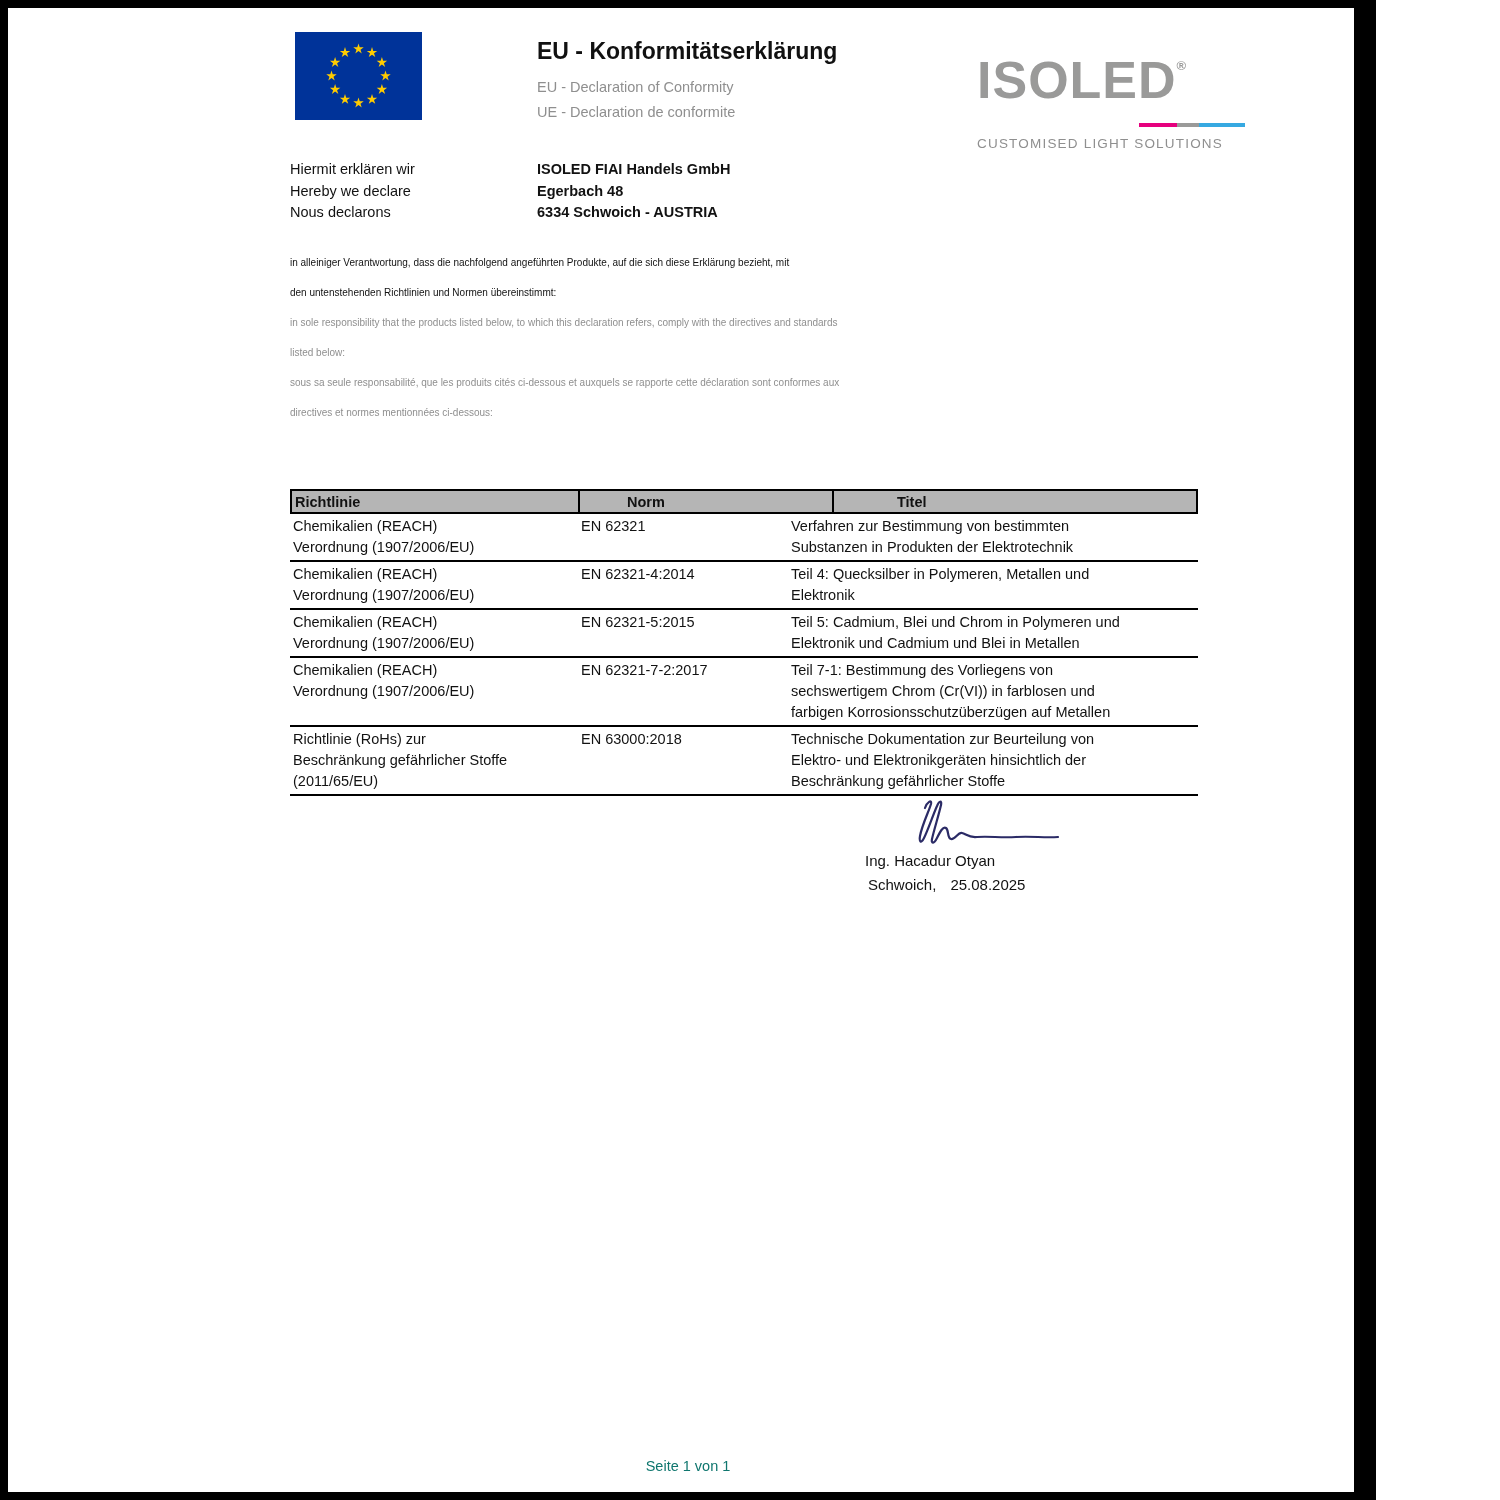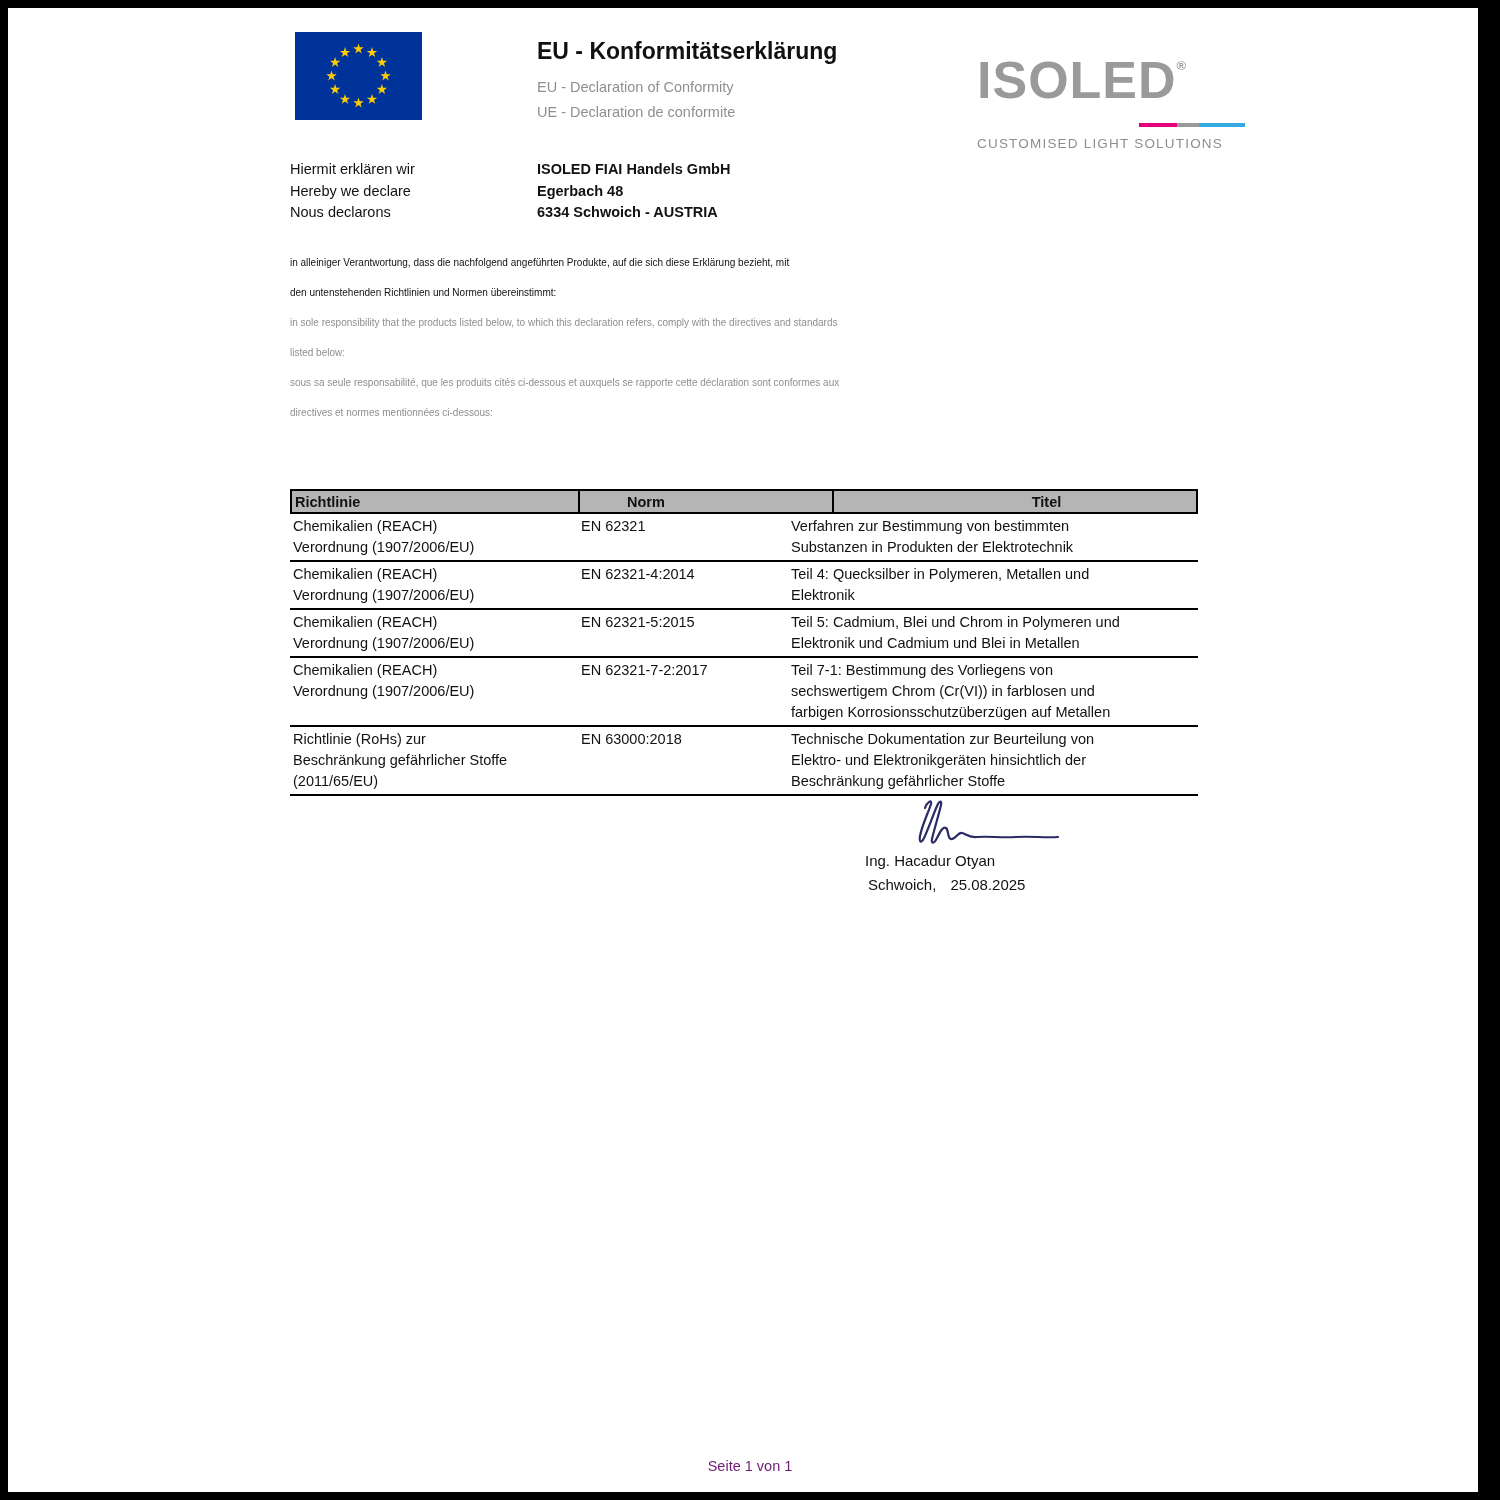--- a/index.html
+++ b/index.html
@@ -1,21 +1,21 @@
 <!DOCTYPE html>
 <html style="--eu-flag-blue: #003399; --eu-flag-yellow: #ffcc00; --logo-gray: #9a9a99; --logo-magenta: #e6007e; --logo-cyan: #36a9e1; --table-header-bg: #b5b5b5; --muted-text: #8f8f8f; --signature-ink: #2b2b66;"><head>
 <meta charset="utf-8">
 <style>
   html,body{margin:0;padding:0;background:#ffffff;}
   body{
     width:1500px;height:1500px;
     font-family:"Liberation Sans","DejaVu Sans",sans-serif;
     color:#121212;
   }
-  .page{position:relative;width:1500px;height:1500px;background:#fff;overflow:hidden;}
+  .page{position:relative;width:1376px;height:1500px;background:#fff;overflow:hidden;}
 
   
   .frame{position:absolute;background:#000;}
   .frame.top{left:0;top:0;width:100%;height:8px;}
   .frame.left{left:0;top:0;width:8px;height:100%;}
   .frame.right{right:0;top:0;width:22px;height:100%;}
   .frame.bottom{left:0;bottom:0;width:100%;height:8px;}
 
   
   .flag{position:absolute;left:295px;top:32px;}
@@ -50,35 +50,35 @@
   .ptable .hrow{display:flex;background:var(--table-header-bg,#b5b5b5);border-bottom:2px solid #000;font-weight:bold;height:25px;align-items:center;}
   .ptable .drow{display:flex;height:33px;align-items:center;font-weight:bold;}
   .ptable .c-item{width:167px;border-right:2px solid #000;padding-left:3px;height:100%;display:flex;align-items:center;box-sizing:border-box;}
   .ptable .c-name{flex:1;padding-left:4px;}
 
   
   .dtable{position:absolute;left:290px;top:489px;width:908px;font-size:14.5px;}
   .dtable .hrow{display:flex;background:var(--table-header-bg,#b5b5b5);border:2px solid #000;font-weight:bold;height:25px;align-items:center;box-sizing:border-box;gap:44px;}
   .dtable .h1{width:288px;padding-left:3px;border-right:2px solid #000;height:100%;display:flex;align-items:center;box-sizing:border-box;}
   .dtable .h2{width:210px;padding-left:3px;border-right:2px solid #000;height:100%;display:flex;align-items:center;box-sizing:border-box;}
-  .dtable .h3{flex:1;padding-left:19px;text-align:center;}
+  .dtable .h3{flex:1;padding-left:19px;}
   .dtable .brow{display:flex;border-bottom:2px solid #000;padding:2px 0 2px 0;}
   .dtable .c1{width:288px;padding-left:3px;white-space:pre-line;line-height:21px;box-sizing:border-box;}
   .dtable .c2{width:210px;padding-left:3px;line-height:21px;box-sizing:border-box;}
   .dtable .c3{flex:1;padding-left:3px;white-space:pre-line;line-height:21px;box-sizing:border-box;}
 
   
   .sig-svg{position:absolute;left:878px;top:794px;}
   .sig-path{stroke:var(--signature-ink,#2b2b66);fill:none;stroke-width:2.2px;stroke-linecap:round;}
   .sig-name{position:absolute;left:865px;top:852px;font-size:15px;}
   .sig-placedate{position:absolute;left:868px;top:876px;font-size:15px;}
   .sig-placedate .date{margin-left:14px;}
 
   
-  .footer{position:absolute;left:0;top:1458px;width:100%;text-align:center;font-size:14.5px;color:#701a75;}
+  .footer{position:absolute;left:0;top:1458px;width:100%;text-align:center;font-size:14.5px;color:#0f766e;}
 </style>
 </head>
 <body>
 
 <div class="page">
 
   <div class="frame top"></div>
   <div class="frame left"></div>
   <div class="frame right"></div>
   <div class="frame bottom"></div>

